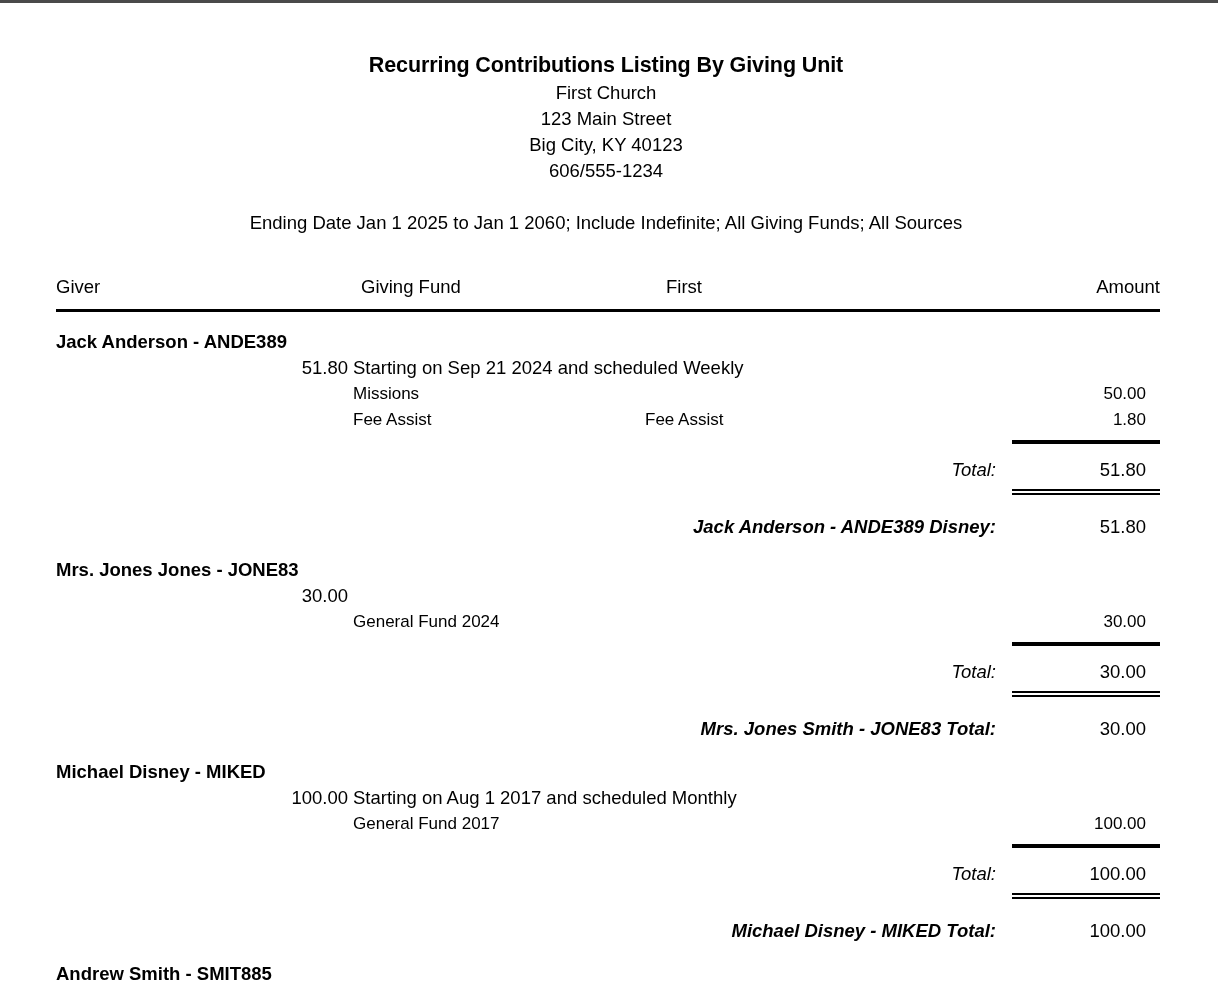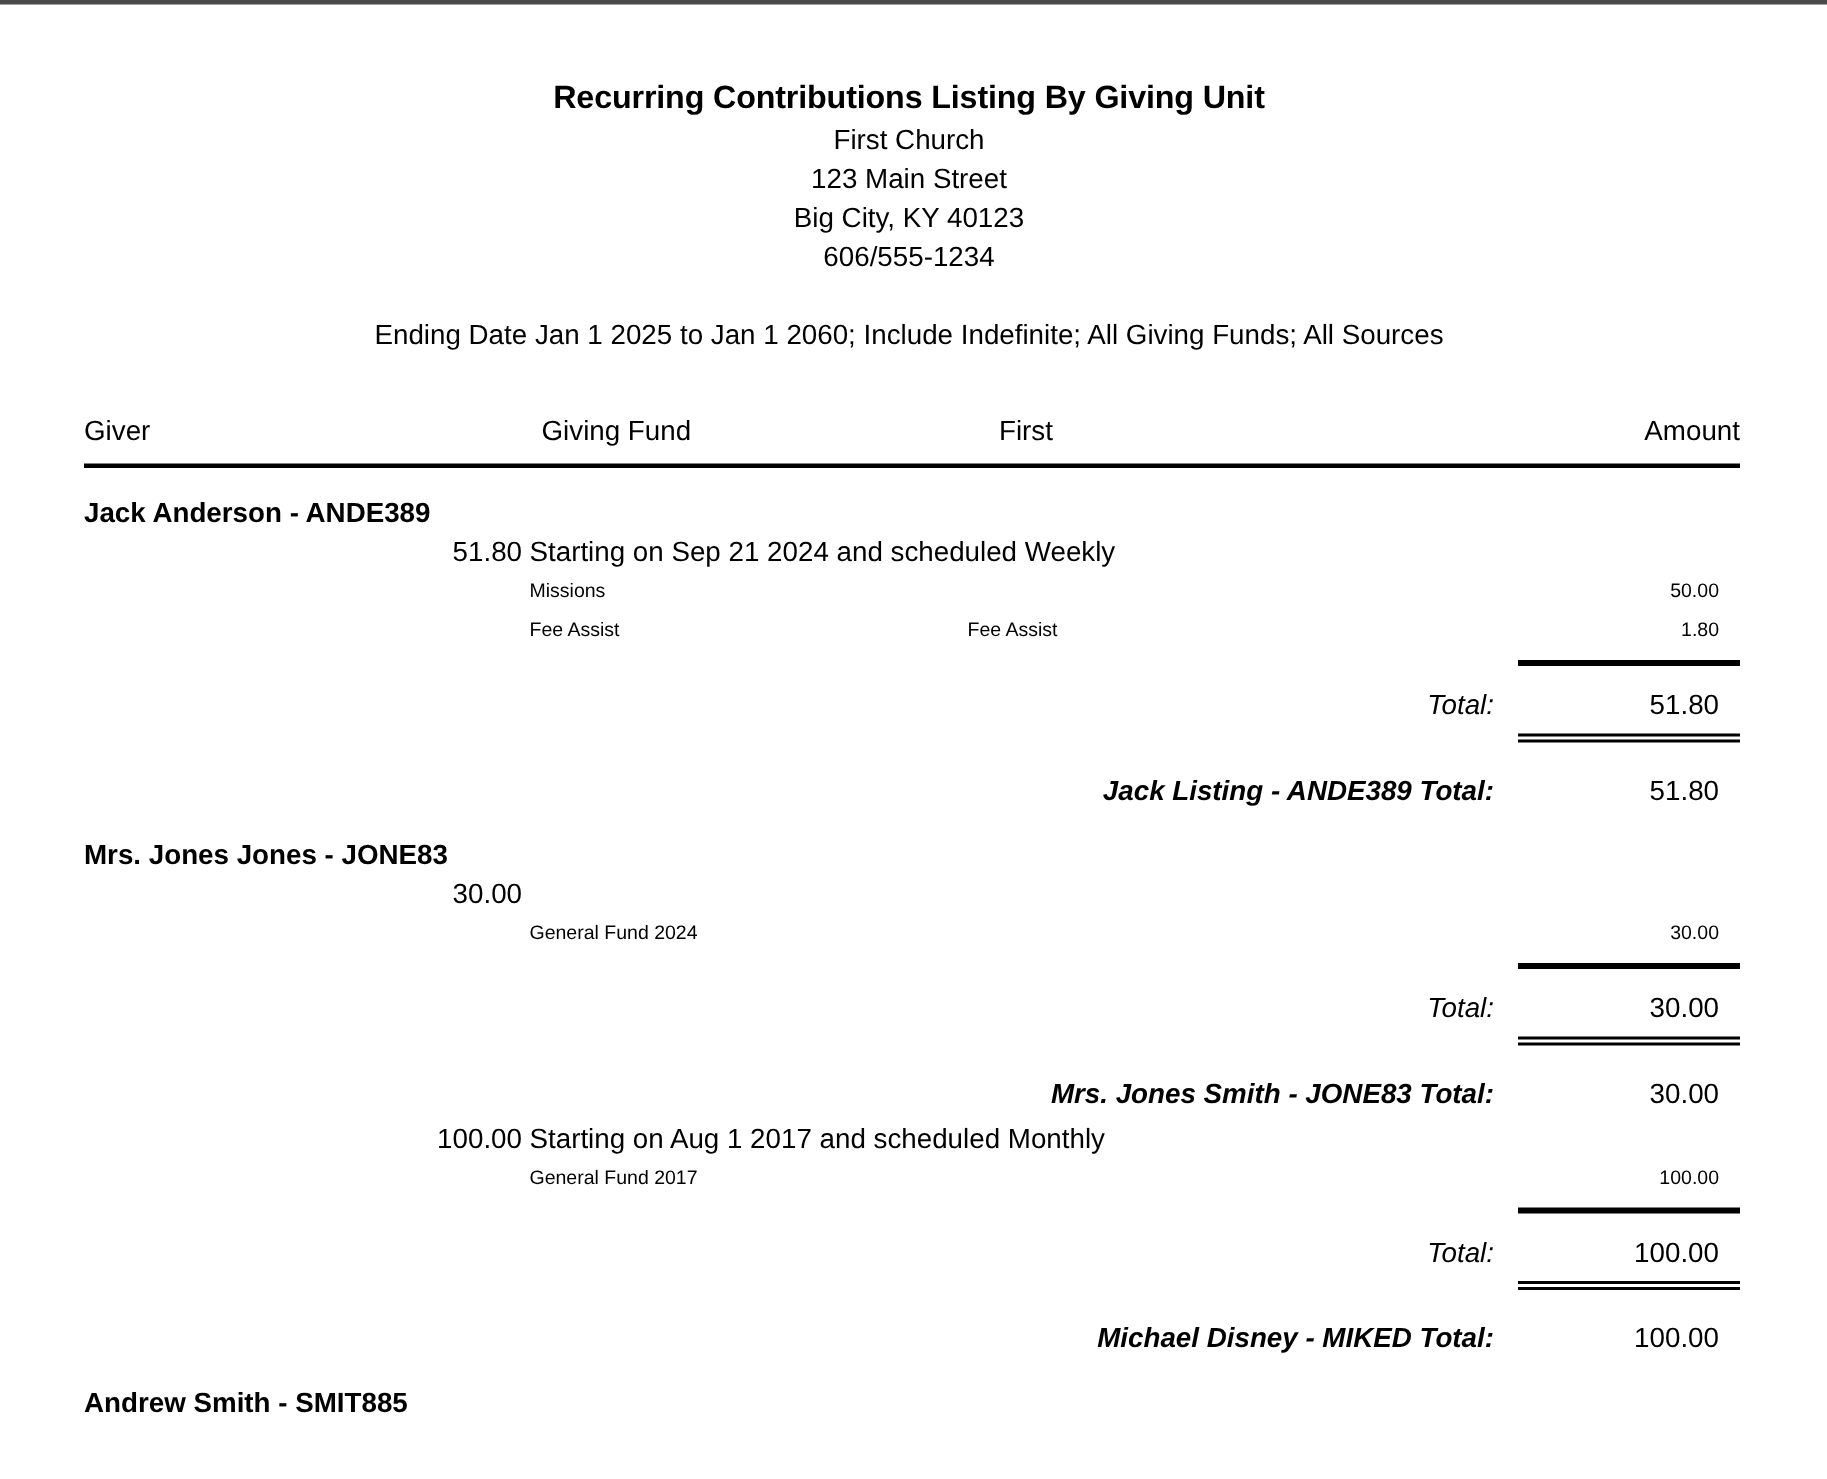--- a/index.html
+++ b/index.html
@@ -104,21 +104,21 @@
   }
   .sched-text {
     position: absolute;
     left: 297px;
     white-space: nowrap;
   }
 
   .fund-row {
     position: relative;
     height: 26px;
-    font-size: 13px;
+    font-size: 17px;
     line-height: 26px;
   }
   .fund-name {
     position: absolute;
     left: 297px;
     white-space: nowrap;
   }
   .fund-note {
     position: absolute;
     left: 589px;
@@ -229,21 +229,21 @@
           <div class="sp-sm"></div>
           <div class="total-row">
             <span class="total-label">Total:</span>
             <span class="total-amt">51.80</span>
           </div>
           <div class="amt-rule-double-wrap">
             <div class="amt-rule-double"></div>
           </div>
           <div class="sp-md"></div>
           <div class="total-row grand-row">
-            <span class="total-label">Jack Listing - ANDE389 Total:</span>
+            <span class="total-label">Jack Anderson - ANDE389 Disney:</span>
             <span class="total-amt">51.80</span>
           </div>
         </div>
         <div class="giver-group">
           <div class="giver-name">Mrs. Jones Jones - JONE83</div>
           <div class="sched-row">
             <span class="sched-amt">30.00</span>
           </div>
           <div class="fund-row">
             <span class="fund-name">General Fund 2024</span>
@@ -261,20 +261,21 @@
           <div class="amt-rule-double-wrap">
             <div class="amt-rule-double"></div>
           </div>
           <div class="sp-md"></div>
           <div class="total-row grand-row">
             <span class="total-label">Mrs. Jones Smith - JONE83 Total:</span>
             <span class="total-amt">30.00</span>
           </div>
         </div>
         <div class="giver-group">
+          <div class="giver-name">Michael Disney - MIKED</div>
           <div class="sched-row">
             <span class="sched-amt">100.00</span>
             <span class="sched-text">Starting on Aug 1 2017 and scheduled Monthly</span>
           </div>
           <div class="fund-row">
             <span class="fund-name">General Fund 2017</span>
             <span class="fund-note"></span>
             <span class="fund-amt">100.00</span>
           </div>
           <div class="amt-rule-wrap">

